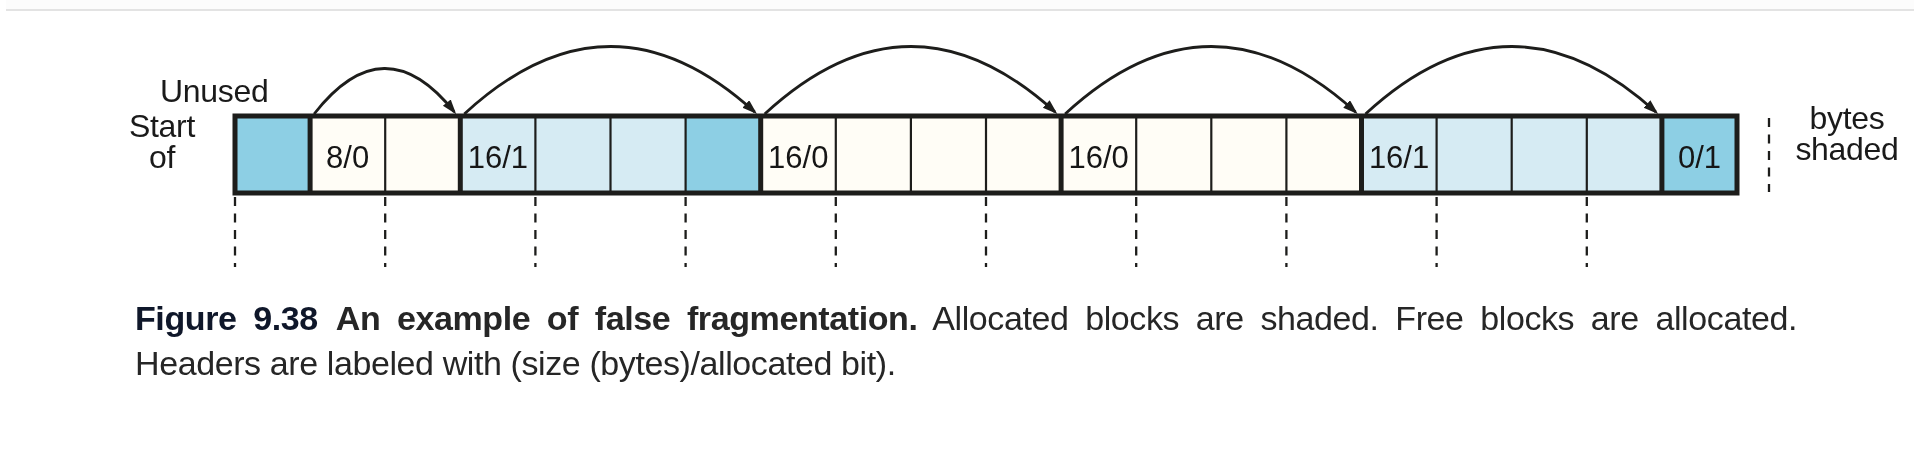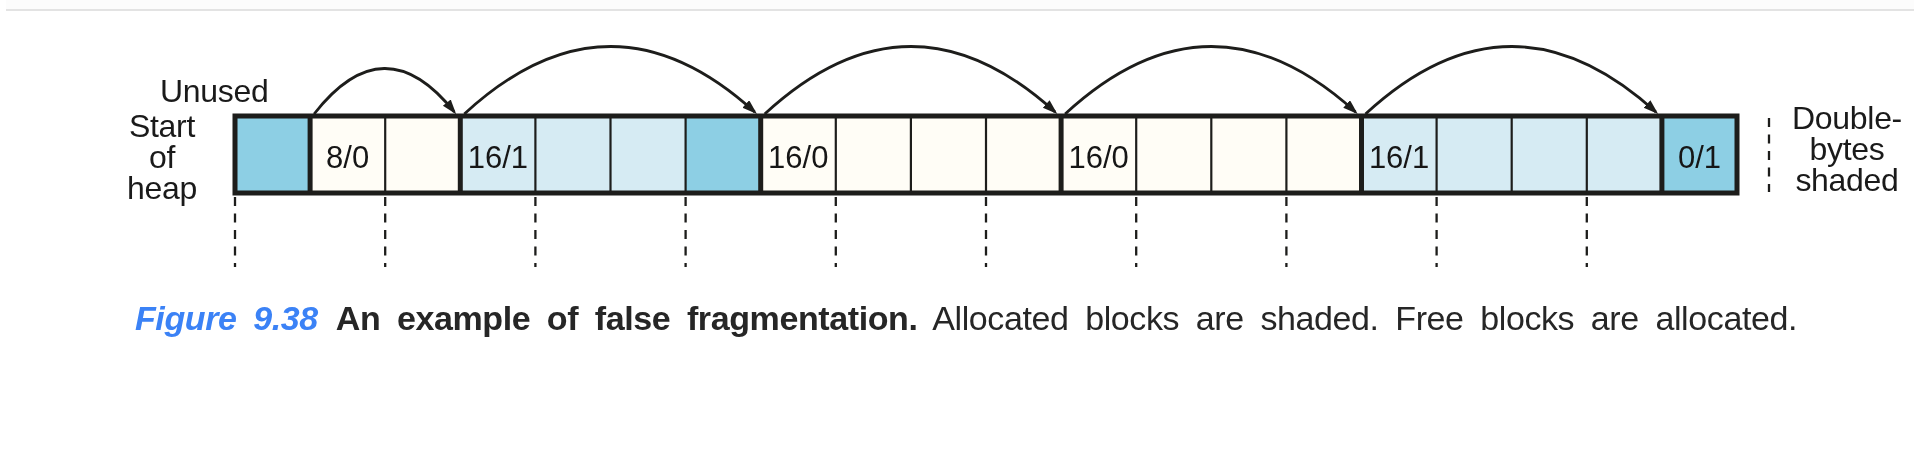--- a/index.html
+++ b/index.html
@@ -98,29 +98,28 @@
       <line x1="1436.6" y1="197" x2="1436.6" y2="267" stroke="#1d1d1b" stroke-width="2.3" stroke-dasharray="9 7.5"></line>
       <line x1="1586.8" y1="197" x2="1586.8" y2="267" stroke="#1d1d1b" stroke-width="2.3" stroke-dasharray="9 7.5"></line>
       <line x1="1769" y1="118" x2="1769" y2="192" stroke="#1d1d1b" stroke-width="2.3" stroke-dasharray="9 7.5"></line>
     </svg>
 
   <div class="diagram-label" style="left:160px;top:76px;">Unused</div>
 
   <div class="diagram-label centered" style="left:98px;top:103px;width:128px;margin-top:8px;">
     <div>Start</div>
     <div>of</div>
-    <div>heap</div>
   </div>
 
   <div class="diagram-label centered" style="left:1778px;top:103px;width:138px;">
-    <div>Double-</div>
     <div>bytes</div>
     <div>shaded</div>
   </div>
 
   <div id="caption">
     <div id="caption-line1">
-      <span class="fig-label" style="color: #3b82f6; font-style: italic;">Figure 9.38</span><span class="fig-title">An example of false fragmentation.</span>
+      <span class="fig-label" style="color: #0f172a;">Figure 9.38</span><span class="fig-title">An example of false fragmentation.</span>
       <span>Allocated blocks are shaded. Free blocks are allocated.</span>
     </div>
+    <div id="caption-line2">Headers are labeled with (size (bytes)/allocated bit).</div>
   </div>
 
 </div>
 
 </body></html>

